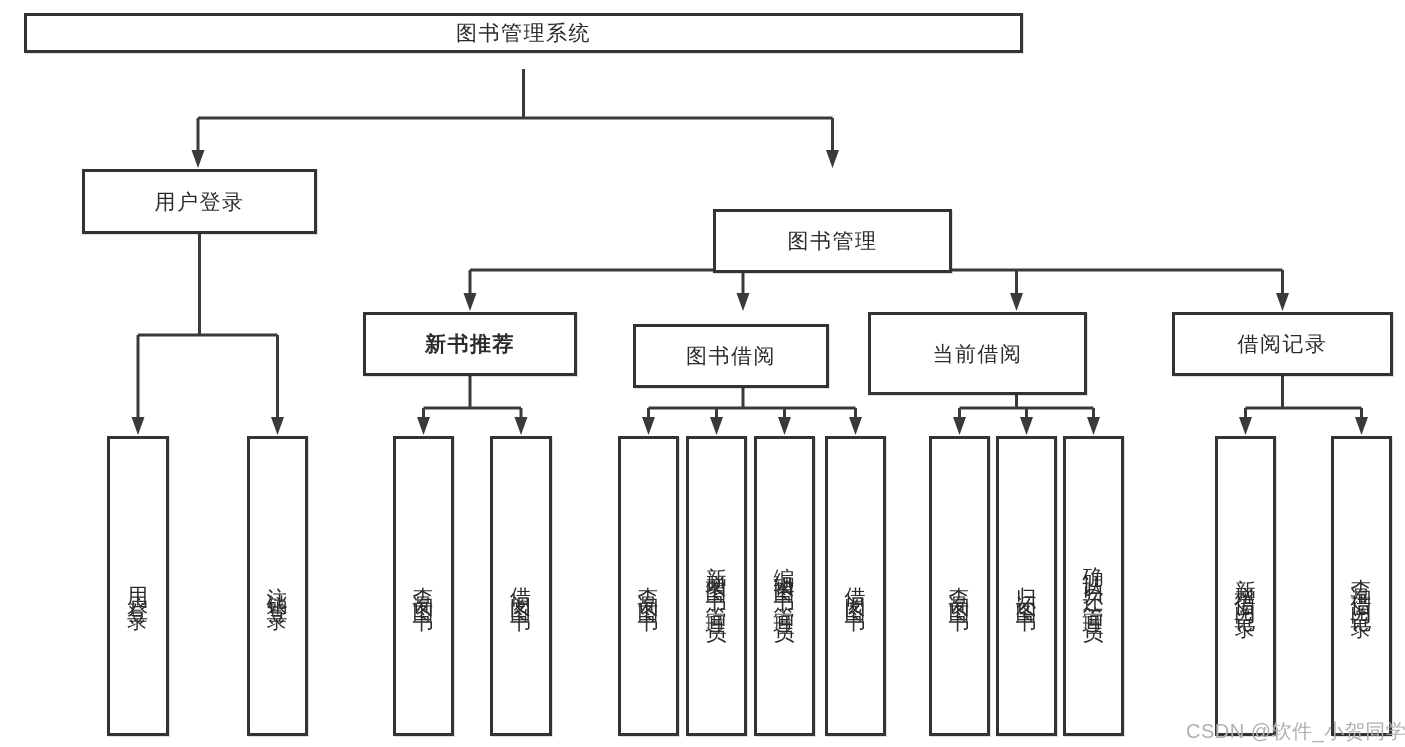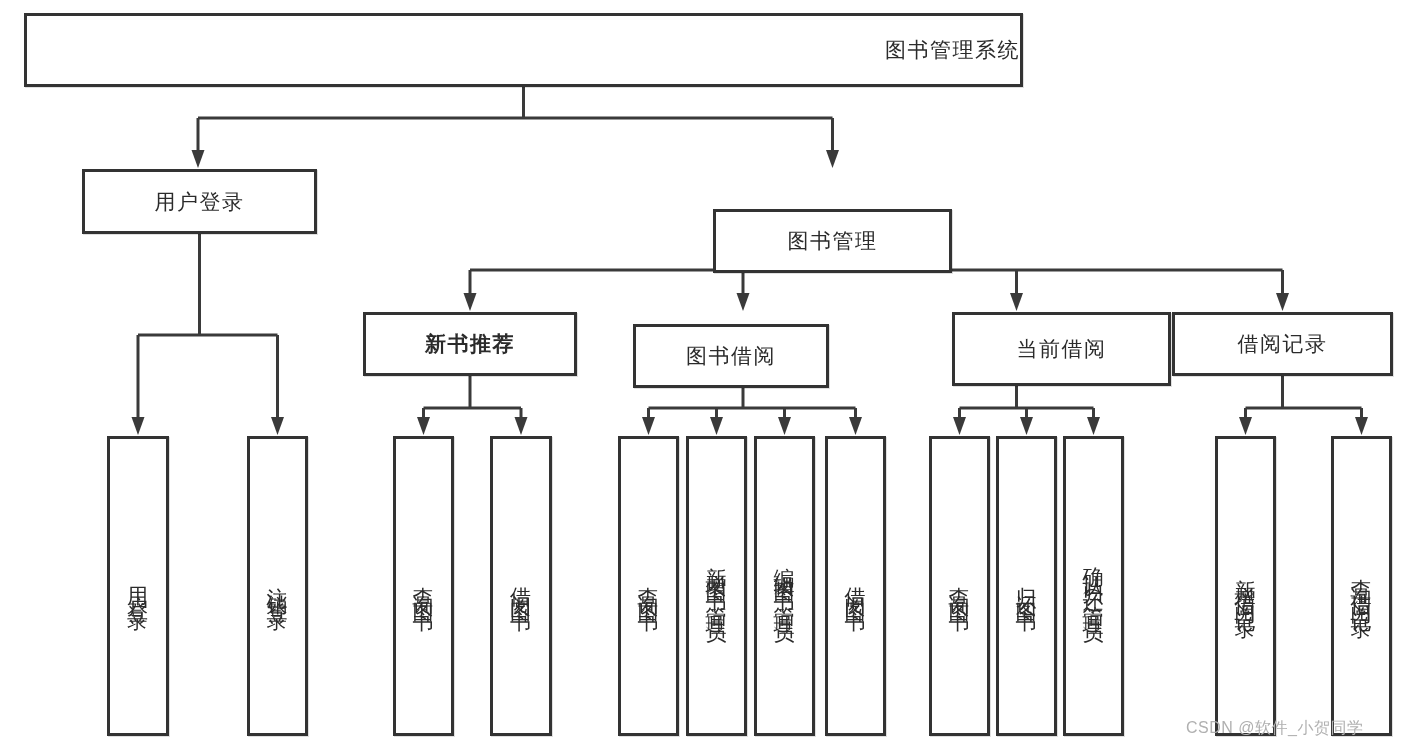--- a/index.html
+++ b/index.html
@@ -44,21 +44,21 @@
     text-orientation: mixed;
     font-size: 21px;
     letter-spacing: 8px;
     line-height: 1.1;
   }
   .watermark {
     position: absolute;
     left: 1186px;
     top: 718px;
     z-index: 2;
-    font-size: 16px;
+    font-size: 20px;
     color: #b0b0b0;
     white-space: nowrap;
     letter-spacing: 0.5px;
   }
 </style>
 </head>
 <body>
 
 <div id="stage">
 
@@ -121,38 +121,38 @@
       <polygon points="778,417 791,417 784.5,435"></polygon>
       <polygon points="849,417 862,417 855.5,435"></polygon>
       <polygon points="953,417 966,417 959.5,435"></polygon>
       <polygon points="1020,417 1033,417 1026.5,435"></polygon>
       <polygon points="1087,417 1100,417 1093.5,435"></polygon>
       <polygon points="1239,417 1252,417 1245.5,435"></polygon>
       <polygon points="1355,417 1368,417 1361.5,435"></polygon>
     </g>
   </svg>
 
-  <div class="box" style="left:24px; top:13px; width:999px; height:74px;justify-content:flex-end;">
+  <div class="box" style="left:24px; top:13px; width:999px; height:40px;">
     <span class="hlabel">图书管理系统</span>
   </div>
 
   <div class="box" style="left:82px; top:169px; width:235px; height:65px;">
     <span class="hlabel">用户登录</span>
   </div>
   <div class="box" style="left:713px; top:169px; width:239px; height:64px;margin-top:40px;">
     <span class="hlabel">图书管理</span>
   </div>
 
   <div class="box" style="left:363px; top:312px; width:214px; height:64px;font-weight:bold;">
     <span class="hlabel">新书推荐</span>
   </div>
   <div class="box" style="left:633px; top:324px; width:196px; height:64px;">
     <span class="hlabel">图书借阅</span>
   </div>
-  <div class="box" style="left:952px; top:312px; width:219px; height:74px;">
+  <div class="box" style="left:868px; top:312px; width:219px; height:83px;">
     <span class="hlabel">当前借阅</span>
   </div>
   <div class="box" style="left:1172px; top:312px; width:221px; height:64px;">
     <span class="hlabel">借阅记录</span>
   </div>
 
   <div class="box leaf" style="left:107px; top:436px; width:62px; height:300px;">用户登录</div>
   <div class="box leaf" style="left:247px; top:436px; width:61px; height:300px;">注销登录</div>
 
   <div class="box leaf" style="left:393px; top:436px; width:61px; height:300px;">查询图书</div>

